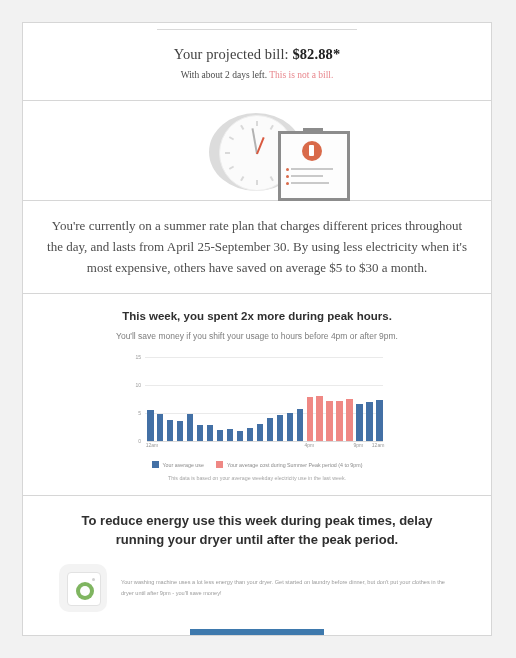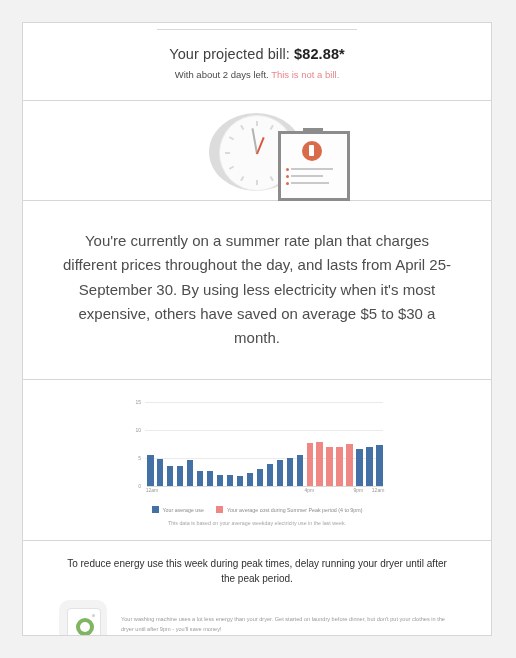--- a/index.html
+++ b/index.html
@@ -10,21 +10,21 @@
     -webkit-font-smoothing:antialiased;
   }
   .page{
     position:absolute;left:22px;top:22px;
     width:470px;height:614px;
     background:#ffffff;
     border:1px solid #d6d6d6;
     box-sizing:border-box;
     overflow:hidden;
   }
-  .sect{border-bottom:1px solid #d6d6d6;box-sizing:border-box;}
+  .sect{border-bottom:1px solid #d6d6d6;box-sizing:border-box;font-family:Liberation Serif, serif;}
 
   
   .bill{padding:6px 18px 14px;text-align:center;}
   .hairline{
     width:200px;height:1px;background:#d9d9d9;
     margin:0 auto 16px;
   }
   .bill-head{
     font-size:14.5px;color:#3f3f3f;letter-spacing:.1px;
     margin-bottom:7px;
@@ -65,21 +65,21 @@
   .clip-circle{position:absolute;left:21px;top:7px;width:20px;height:20px;
                border-radius:50%;background:#d96a4a;}
   .clip-circle:after{content:"";position:absolute;left:7px;top:4px;
                width:5px;height:11px;background:#fff;border-radius:1px;}
   .clip-row{position:absolute;left:10px;height:2px;background:#c9c9c9;width:42px;}
   .clip-dot{position:absolute;left:5px;width:3px;height:3px;background:#d96a4a;
             border-radius:50%;}
 
   
   .rate{padding:12px 22px 13px;text-align:center;}
-  .rate p{margin:16px;font-size:15px;line-height:1.62;color:#4d4d4d;}
+  .rate p{margin:2px;font-size:13px;line-height:1.62;color:#4d4d4d;}
 
   
   .chart-panel{padding:16px 0 14px;text-align:center;border-bottom:none;}
   .chart-title{font-size:11.5px;font-weight:bold;color:#2f2f2f;margin-bottom:9px;}
   .chart-sub{font-size:8.5px;color:#7d7d7d;margin-bottom:10px;}
 
   .plot{
     position:relative;width:252px;height:90px;margin:0 auto;
   }
   .ylab{
@@ -101,21 +101,21 @@
     margin:20px auto 0;display:flex;justify-content:center;
     align-items:center;gap:12px;
   }
   .leg{display:flex;align-items:center;gap:4px;}
   .swatch{width:7px;height:7px;background:#4370a5;}
   .leg-txt{font-size:5.3px;color:#8a8a8a;white-space:nowrap;}
   .foot{margin-top:7px;font-size:5.3px;color:#a5a5a5;text-align:center;}
 
   
   .tip{border-top:1px solid #d6d6d6;padding:16px 36px 16px;text-align:center;}
-  .tip-title{font-size:10px;font-weight:normal;color:#2f2f2f;line-height:1.45;}
+  .tip-title{font-size:13px;font-weight:bold;color:#2f2f2f;line-height:1.45;}
   .tip-body{display:flex;align-items:center;gap:14px;margin-top:14px;}
   .washer{
     position:relative;width:48px;height:48px;flex:0 0 48px;
     background:#f3f3f3;border-radius:10px;
   }
   .washer-box{
     position:absolute;left:8px;top:8px;width:32px;height:32px;
     background:#fff;border:1px solid #e2e2e2;border-radius:4px;
   }
   .washer-drum{
@@ -182,20 +182,22 @@
         <div class="clip-row" style="top:48px;width:38px"></div>
       </div>
     </div>
   </div>
 
   <div class="sect rate">
     <p>You're currently on a summer rate plan that charges different prices throughout the day, and lasts from April 25-September 30. By using less electricity when it's most expensive, others have saved on average $5 to $30 a month.</p>
   </div>
 
   <div class="chart-panel">
+    <div class="chart-title">This week, you spent 2x more during peak hours.</div>
+    <div class="chart-sub">You'll save money if you shift your usage to hours before 4pm or after 9pm.</div>
 
     <div class="plot">
       <div id="gridlines">
           <div class="gridline" style="top: 62px;"></div>
           <div class="gridline" style="top: 34px;"></div>
           <div class="gridline" style="top: 6px;"></div>
         </div>
       <div id="yticks">
           <div class="ylab" style="top: 90px;">0</div>
           <div class="ylab" style="top: 62px;">5</div>

